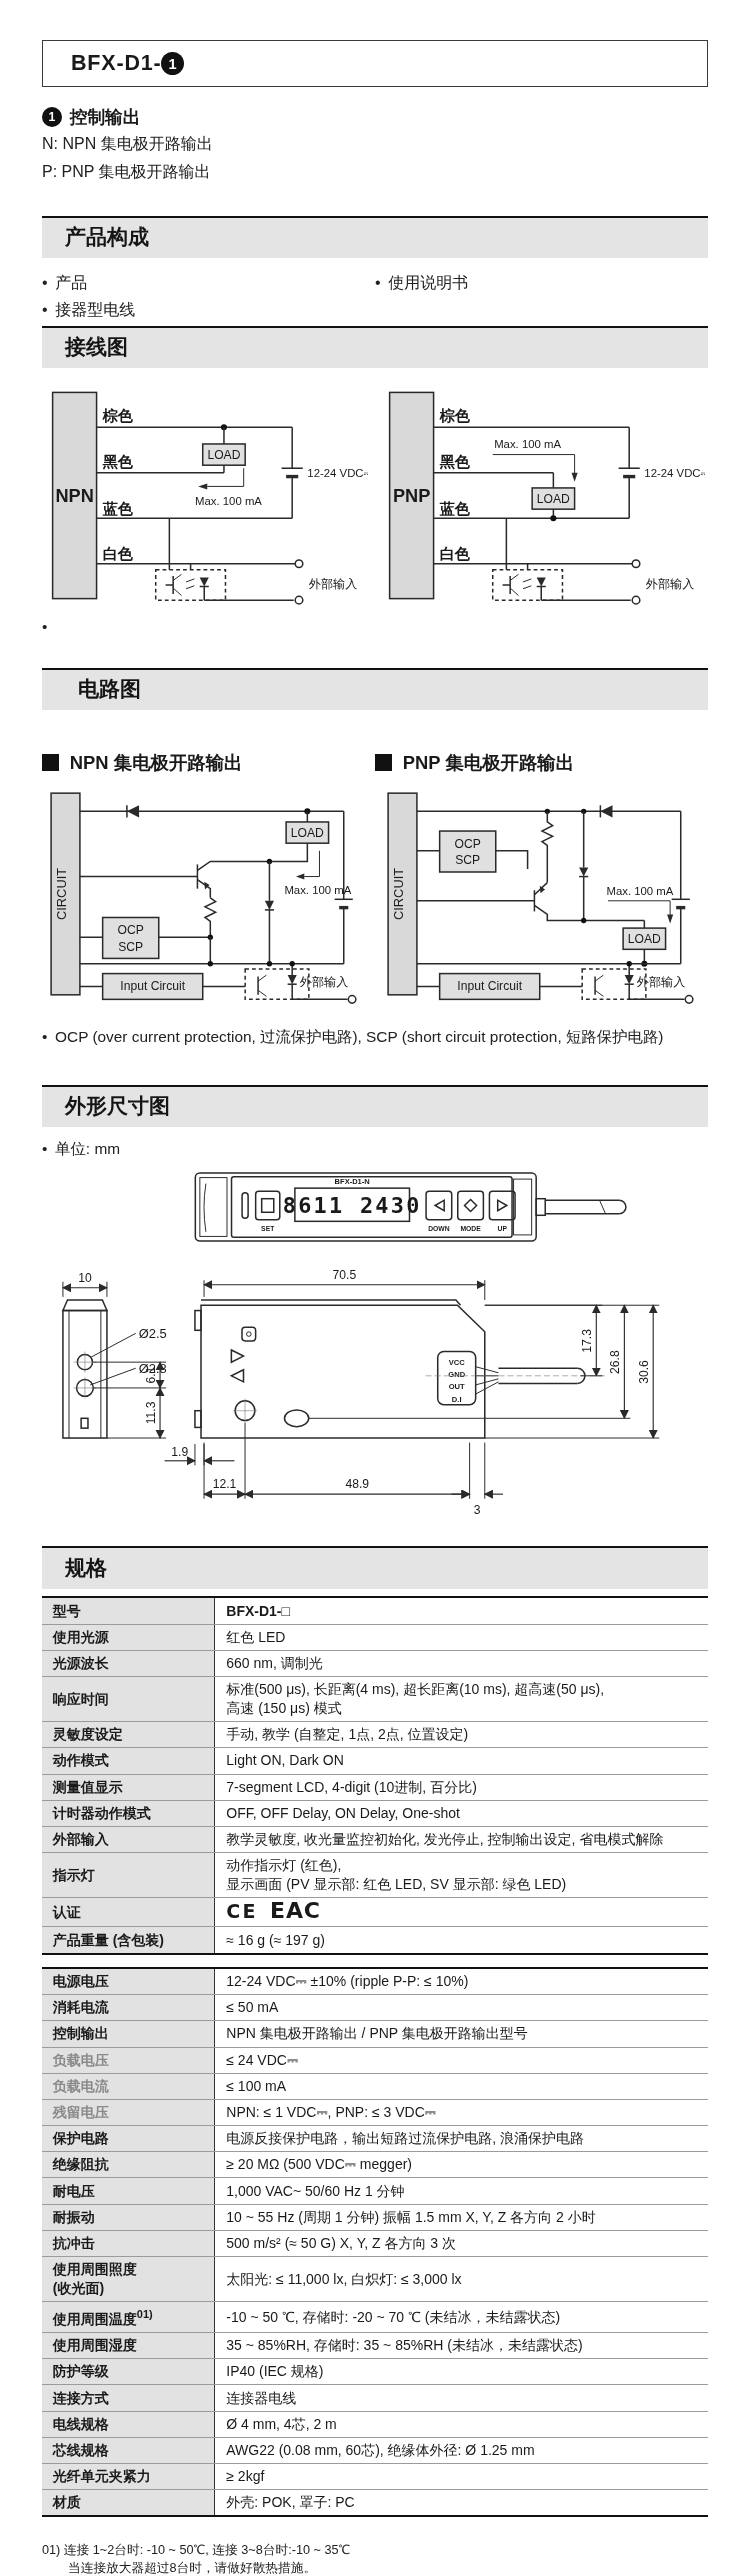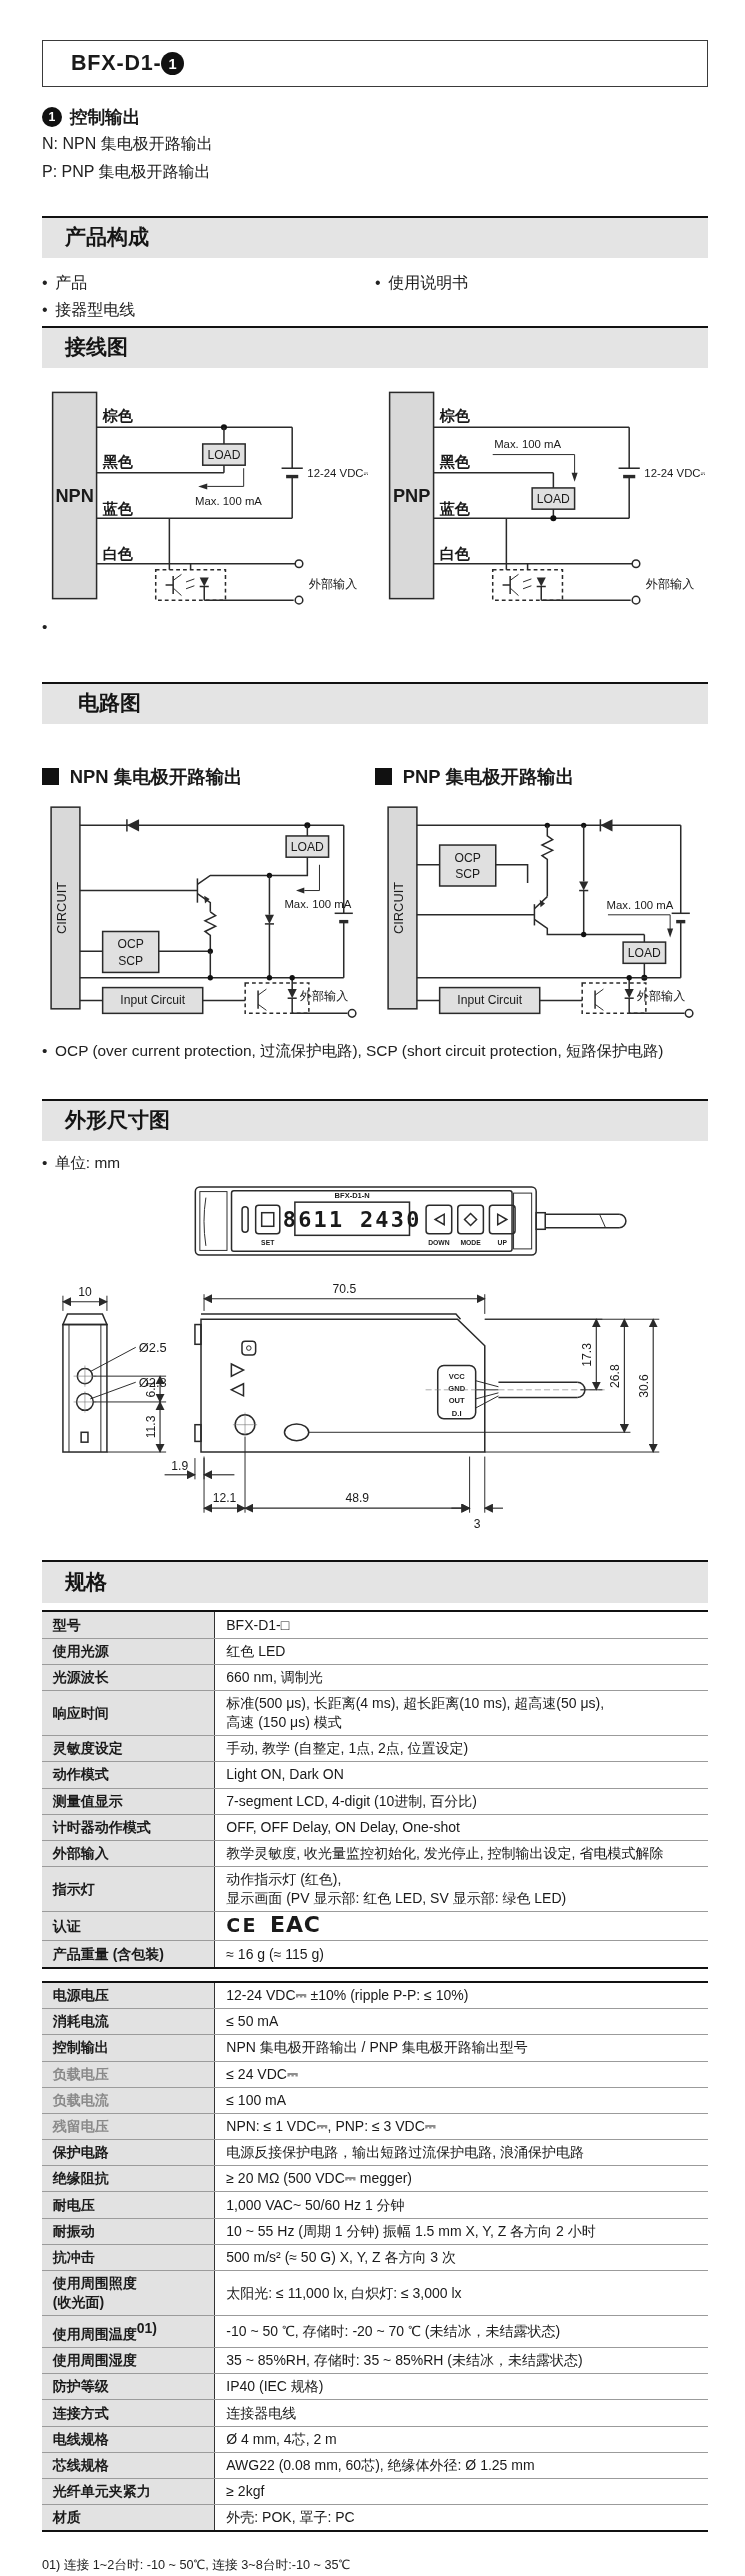--- a/index.html
+++ b/index.html
@@ -52,22 +52,22 @@
   .t20b{font-size:20px;font-weight:bold;}
   .t24b{font-size:24px;font-weight:bold;}
   .seg{font-family:"DejaVu Sans Mono",monospace;font-size:29px;font-weight:bold;letter-spacing:3px;text-anchor:middle;}
   
   table.spec{width:100%;border-collapse:collapse;border-top:2.3px solid #111;border-bottom:2.3px solid #111;}
   table.spec td{border-bottom:0.8px solid #9b9b9b;font-size:14px;line-height:19px;padding:3.1px 7.7px 3.1px 10.8px;
     vertical-align:middle;white-space:pre-line;}
   table.spec tr:last-child td{border-bottom:none;}
   td.lab{background:#e2e2e2;width:154px;font-weight:bold;border-right:1.2px solid #333;padding-left:9.2px;font-size:14px;}
   tr.sub td.lab{color:#8a8a8a;}
-  td.val.bold{font-weight:normal;}
-  .supn{font-size:14px;vertical-align:super;}
+  td.val.bold{font-weight:bold;}
+  .supn{font-size:11px;vertical-align:super;}
   .certs .logo-ce{font-family:"DejaVu Sans",sans-serif;font-weight:bold;font-size:19px;letter-spacing:2.3px;margin-right:12.3px;}
   .certs .logo-eac{font-family:"DejaVu Sans",sans-serif;font-weight:bold;font-size:22px;letter-spacing:0.8px;}
   .tgap{height:12.3px;}
   
   .footnote{margin-top:24.6px;font-size:12.7px;line-height:17.7px;color:#222;}
   .footnote .fl2{padding-left:26px;}
   .unitnote{margin-top:10.8px;}
   .panel-wrap{margin-top:1.5px;margin-left:146px;}
   .dims-wrap{margin-top:6.1px;}
   .circ-note{margin-top:18.4px;}
@@ -192,21 +192,21 @@
       <circle cx="339" cy="238" r="5" class="w2" fill="#fff"></circle>
         <circle cx="339" cy="286" r="5" class="w2" fill="#fff"></circle>
       <text x="352" y="270" class="t16">外部输入</text>
     </svg>
   </div>
 
   <div class="note wire-notes">
     <span class="bdot">•</span>
   </div>
 
-  <div class="section-header" style="margin-top:44px;padding-left:36px;">电路图</div>
+  <div class="section-header" style="margin-top:30px;padding-left:36px;">电路图</div>
   <div class="subheads">
     <div class="sh">
         <span class="sq"></span>
         <span>NPN 集电极开路输出</span>
       </div>
     <div class="sh">
         <span class="sq"></span>
         <span>PNP 集电极开路输出</span>
       </div>
   </div>
@@ -473,21 +473,21 @@
           <td class="lab">指示灯</td>
           <td class="val">动作指示灯 (红色),
 显示画面 (PV 显示部: 红色 LED, SV 显示部: 绿色 LED)</td>
         </tr>
       <tr>
           <td class="lab">认证</td>
           <td class="val certs"><span class="logo-ce">CE</span><span class="logo-eac">EAC</span></td>
         </tr>
       <tr>
           <td class="lab">产品重量 (含包装)</td>
-          <td class="val">≈ 16 g (≈ 115 g)</td>
+          <td class="val">≈ 16 g (≈ 197 g)</td>
         </tr>
     </tbody>
   </table>
 
   <div class="tgap"></div>
 
   <table class="spec">
     <tbody>
       <tr>
           <td class="lab">电源电压</td>

